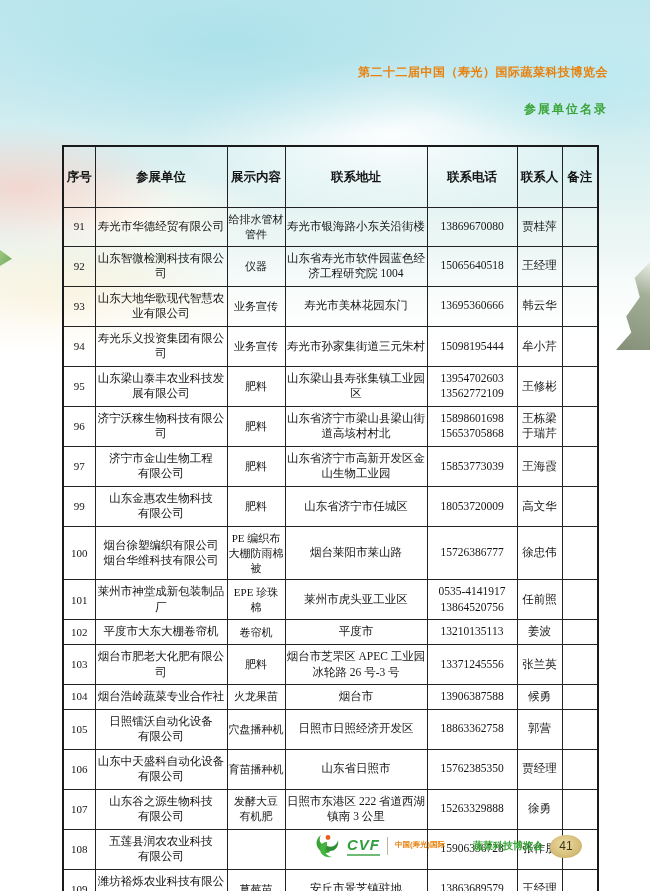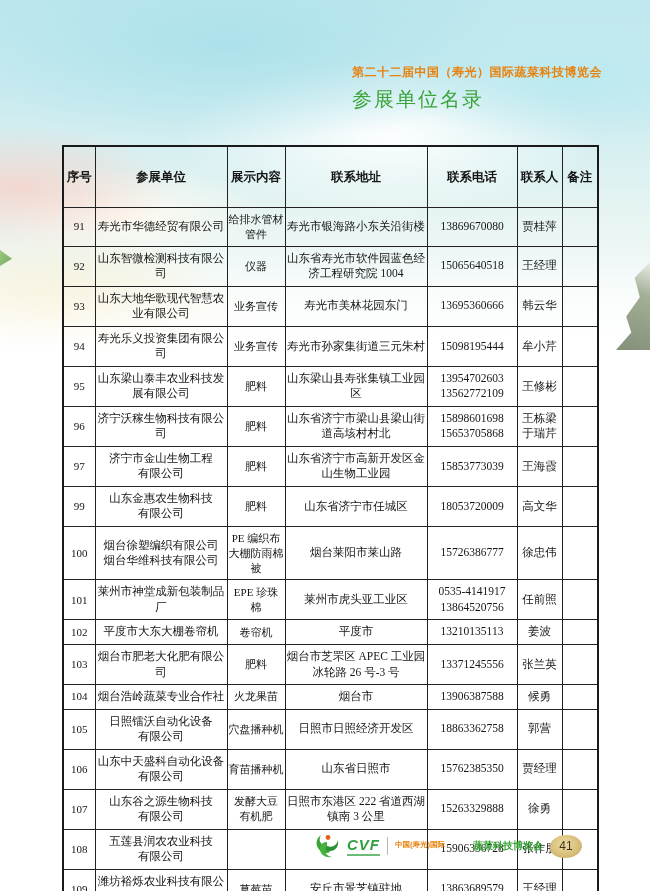--- a/index.html
+++ b/index.html
@@ -27,23 +27,23 @@
     background:linear-gradient(200deg,#e9ece4 0%,#9aa68c 35%,#76836a 100%);
     clip-path:polygon(100% 0,55% 18%,70% 40%,30% 62%,45% 80%,0 100%,100% 100%);
     opacity:.9;
   }
   .hill-left{
     position:absolute;top:250px;left:0;width:12px;height:16px;
     background:linear-gradient(120deg,#8cc06a,#5f9c4a);
     clip-path:polygon(0 0,100% 55%,0 100%);opacity:.85;
   }
   
-  .page-header{position:absolute;top:64px;right:48px;}
+  .page-header{position:absolute;top:64px;right:42px;text-align:right;}
   .expo-title{font-size:12px;font-weight:bold;letter-spacing:.5px;}
-  .doc-title{font-size:20px;font-weight:normal;letter-spacing:2px;margin-top:5px;}
+  .doc-title{font-size:12px;font-weight:bold;letter-spacing:2px;margin-top:20px;}
   
   .roster{
     position:absolute;top:145px;left:62px;width:535px;
     border-collapse:collapse;table-layout:fixed;
     font-family:"Liberation Serif","DejaVu Serif",serif;
     color:#151515;
   }
   .roster th,.roster td{
     border:1.5px solid #222;text-align:center;vertical-align:middle;
     padding:4px 1px;line-height:1.35;white-space:pre-line;

